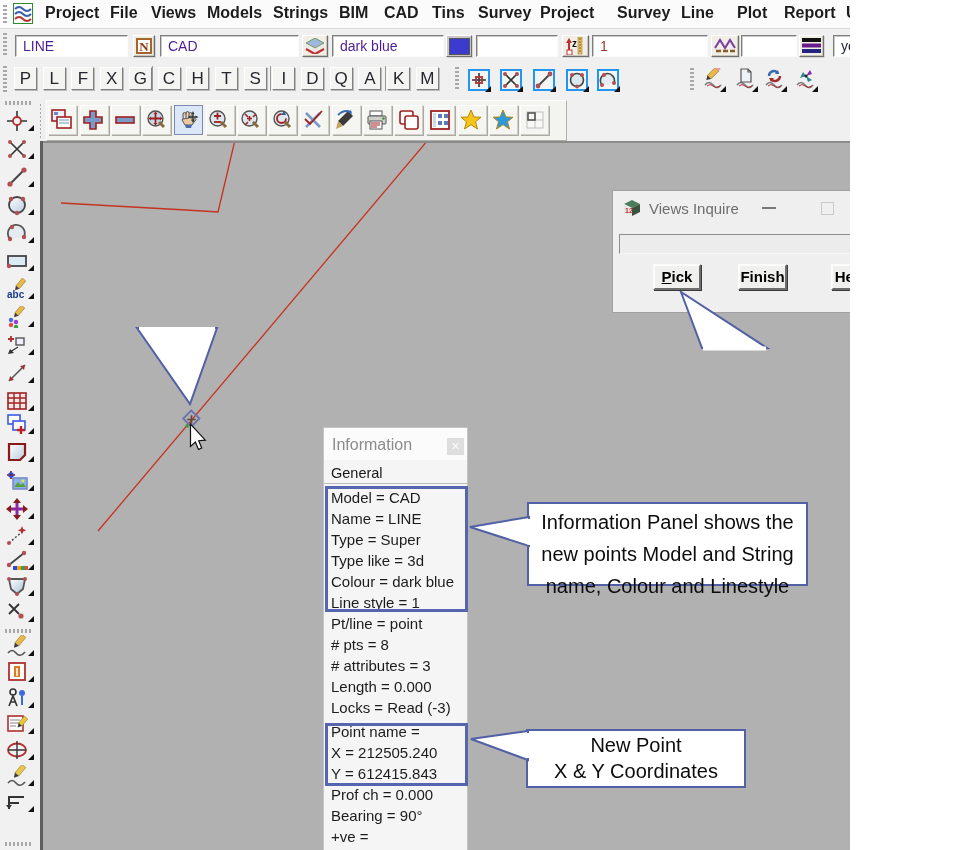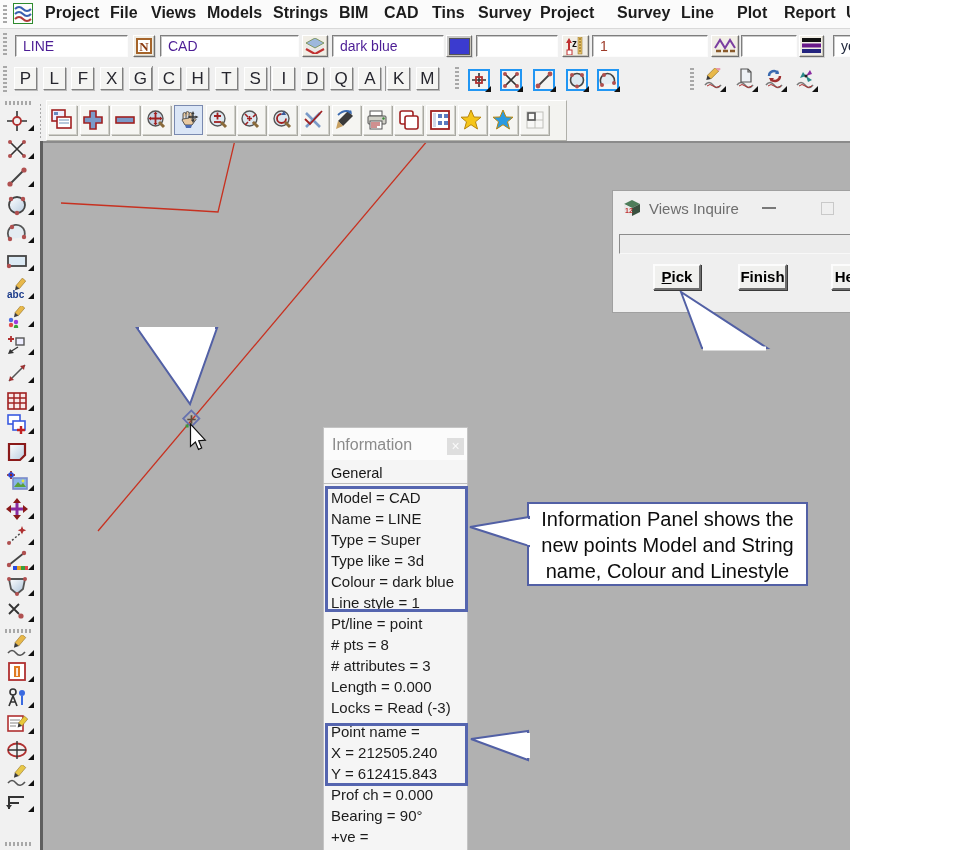--- a/index.html
+++ b/index.html
@@ -545,21 +545,22 @@
 <div class="abs" style="left:325px;top:486px;width:143px;height:126px;border:3px solid #5565af;box-sizing:border-box"></div>
 <div class="abs" style="left:325px;top:723px;width:143px;height:63px;border:3px solid #5565af;box-sizing:border-box"></div>
 <svg class="abs" style="left:130px;top:327px;z-index:31" width="100" height="80">
 <polygon points="7,1 87,1 60,77" fill="#fff" stroke="#5260a5" stroke-width="2"></polygon>
 <rect x="9" y="0" width="76" height="2.5" fill="#fff"></rect>
 </svg>
 <svg class="abs" style="left:670px;top:291px;z-index:31" width="110" height="60">
 <polygon points="11,1 32,57 97,57" fill="#fff" stroke="#5260a5" stroke-width="2"></polygon>
 <rect x="33" y="55.5" width="63" height="4" fill="#fff"></rect>
 </svg>
-<div class="callout" style="left:527px;top:502px;width:281px;height:84px;line-height:26px;padding-top:2px">Information Panel shows the<br>new points Model and String<br>name, Colour and Linestyle</div>
+<div class="callout" style="left:527px;top:502px;width:281px;height:84px;line-height:32px;padding-top:2px">Information Panel shows the<br>new points Model and String<br>name, Colour and Linestyle</div>
 <svg class="abs" style="left:468px;top:510px;z-index:31" width="64" height="44">
 <polygon points="61,7 2,17 61,36" fill="#fff" stroke="#5260a5" stroke-width="2"></polygon>
 <rect x="59.5" y="9" width="4.5" height="26" fill="#fff"></rect>
 </svg>
+<div class="callout" style="left:526px;top:729px;width:220px;height:59px;line-height:26px;padding-top:1px">New Point<br>X &amp; Y Coordinates</div>
 <svg class="abs" style="left:466px;top:727px;z-index:31" width="64" height="40">
 <polygon points="62,4 5,12 62,33" fill="#fff" stroke="#5260a5" stroke-width="2"></polygon>
 <rect x="60.5" y="6" width="4.5" height="25" fill="#fff"></rect>
 </svg>
 </div>
 </body></html>

